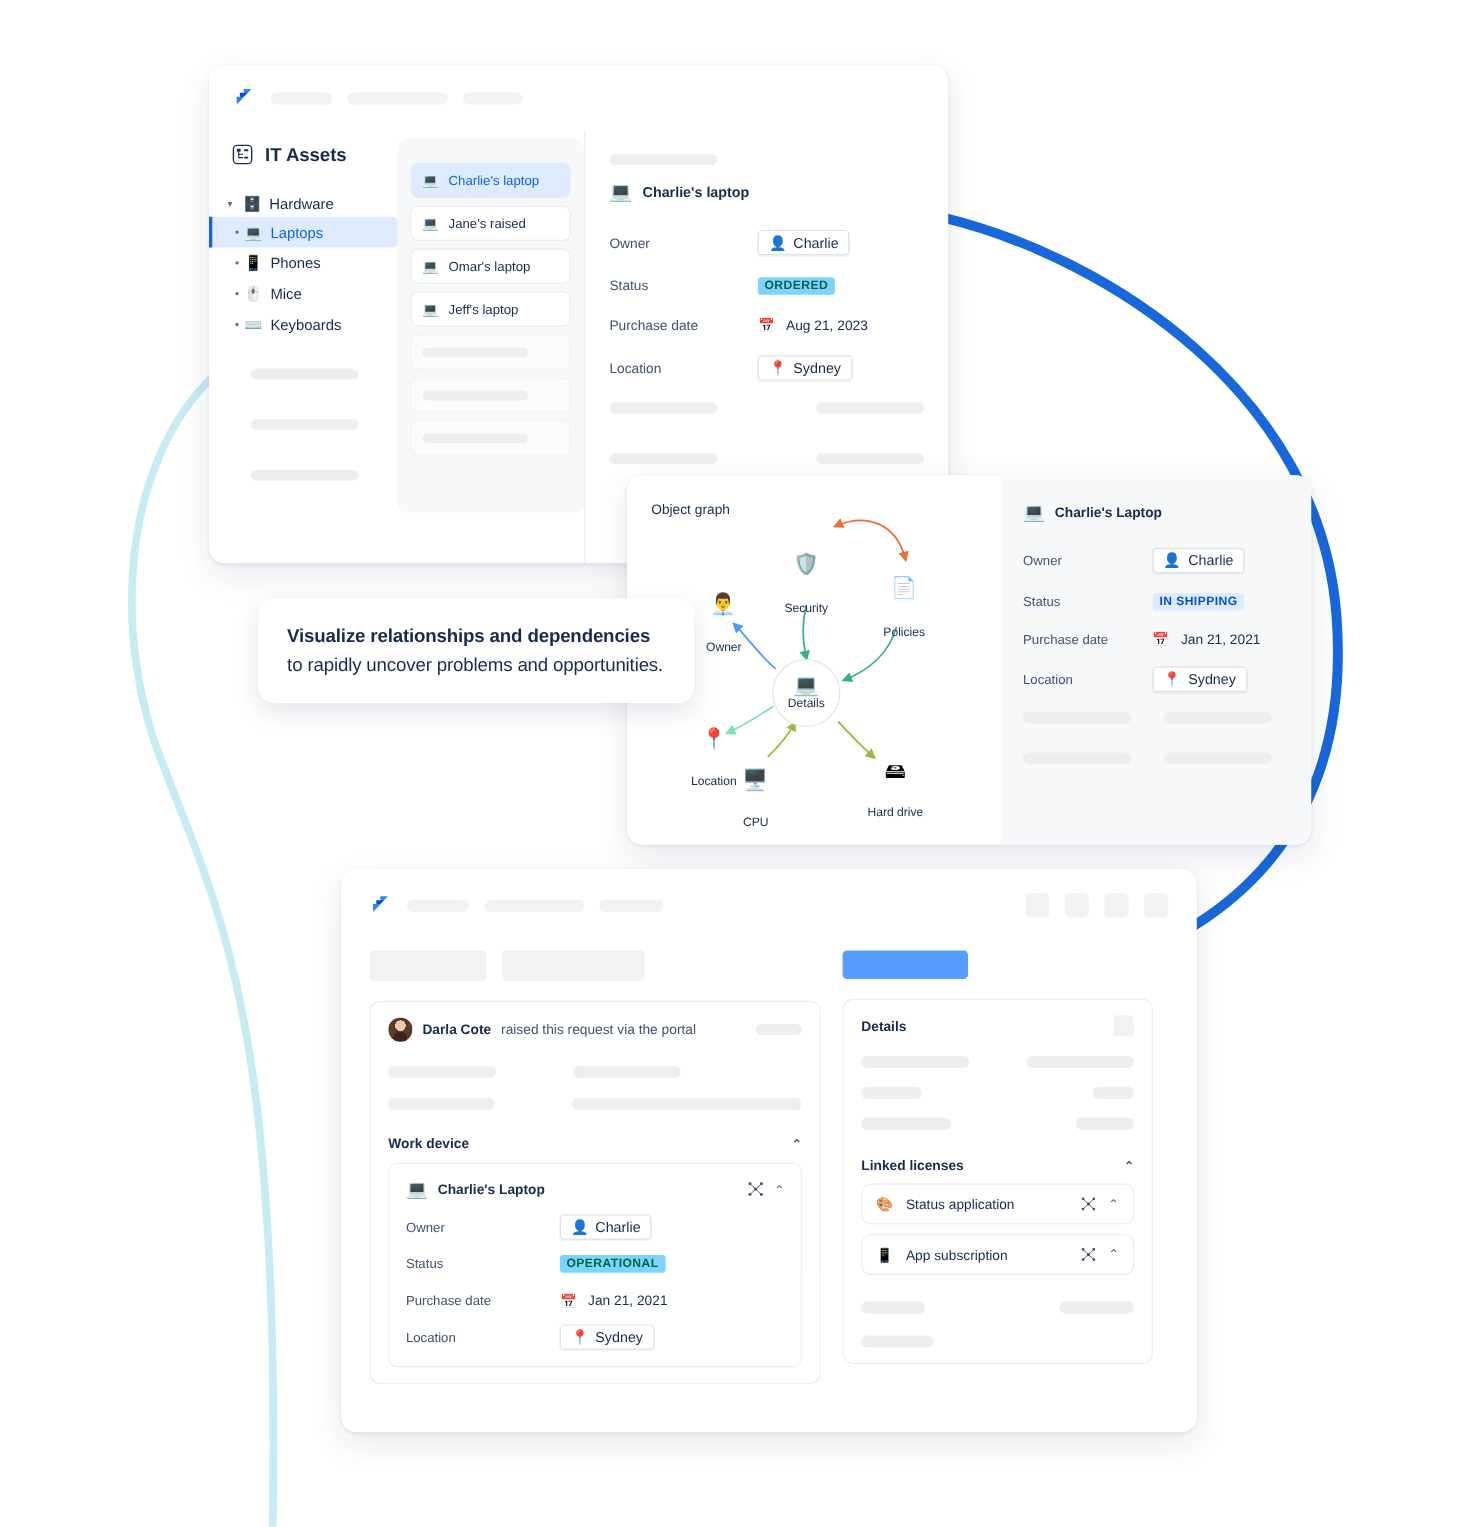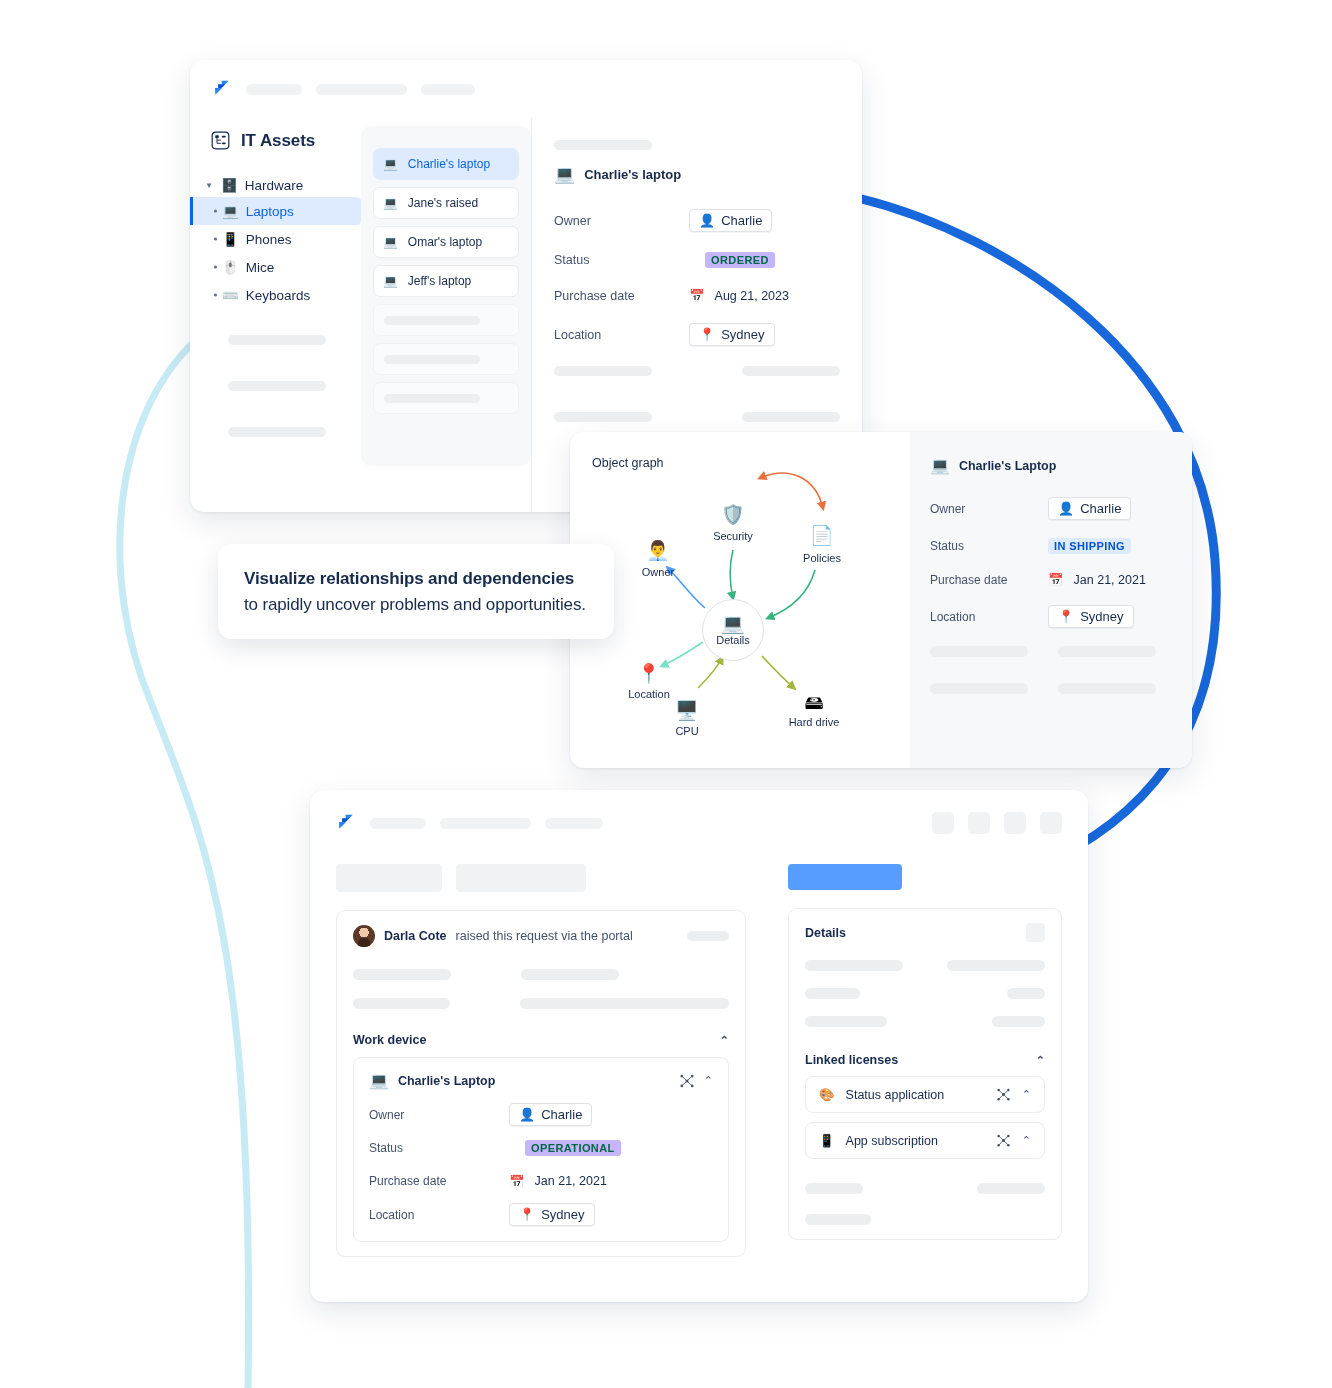--- a/index.html
+++ b/index.html
@@ -49,48 +49,48 @@
   .list-row.blank { background:#FAFBFC; border-color:#F1F2F4; }
 
   .assets-detail { flex:1; border-left:1px solid #EBECF0; padding:22px 22px 0 22px; position:relative; }
   .det-head { display:flex; align-items:center; gap:9px; margin:14px 0 24px 0; }
   .det-head .t { font-size:13px; font-weight:700; color:#172B4D; }
   .det-row { display:flex; align-items:center; margin-bottom:20px; }
   .det-lab { width:135px; font-size:12.5px; color:#42526E; }
   .chip { display:inline-flex; align-items:center; gap:6px; background:#fff; border:1px solid #DFE1E6;
           border-radius:4px; padding:3px 9px; font-size:13px; color:#172B4D; box-shadow:0 1px 1px rgba(9,30,66,.06); }
   .lozenge { display:inline-block; font-size:11px; font-weight:700; letter-spacing:.4px; padding:2px 6px; border-radius:3px; }
-  .loz-green { background:#c4b5fd; color:#006644;margin-left:16px; }
+  .loz-green { background:#7dd3fc; color:#006644; }
   .loz-blue  { background:#DEEBFF; color:#0052CC; }
   .date { display:inline-flex; align-items:center; gap:10px; font-size:12.5px; color:#172B4D; }
 
   
   #card-graph { left:570px; top:432px; width:622px; height:336px; display:flex; }
   .graph-left { width:340px; padding:24px 0 0 22px; position:relative; }
   .graph-title { font-size:12.5px; font-weight:400; color:#172B4D; }
   .graph-canvas { position:absolute; left:0; top:28px; width:340px; height:300px; }
-  .node-lab { position:absolute; font-size:11px; color:#172B4D; white-space:nowrap; transform:translateX(-50%); }
+  .node-lab { position:absolute; font-size:11px; color:#172B4D; white-space:nowrap; transform:translateX(-50%);margin-top:17px; }
   .node-ico { position:absolute; font-size:19px; transform:translate(-50%,-50%); line-height:1; }
   .hub { position:absolute; width:62px; height:62px; border-radius:50%; background:#fff; border:1px solid #DFE1E6;
          transform:translate(-50%,-50%); display:flex; flex-direction:column; align-items:center; justify-content:center; gap:1px; }
   .hub .hi { font-size:19px; line-height:1; }
   .hub .hl { font-size:11px; color:#172B4D; }
 
   .graph-right { width:282px; background:#F7F8F9; padding:24px 20px; }
   .gr-head { display:flex; align-items:center; gap:9px; margin-bottom:22px; }
   .gr-head .t { font-size:12.5px; font-weight:700; color:#172B4D; }
   .gr-row { display:flex; align-items:center; margin-bottom:18px; }
   .gr-lab { width:118px; font-size:12px; color:#42526E; }
 
   
   #card-request { left:310px; top:790px; width:778px; height:512px; }
   .req-top { display:flex; align-items:center; padding:22px 26px 0 26px; gap:14px; }
   .req-sq { width:22px; height:22px; border-radius:5px; background:#F1F2F4; }
   .req-title { font-size:17px; font-weight:700; color:#172B4D; padding:18px 0 0 26px; letter-spacing:-.2px; }
-  .req-cols { display:flex; gap:42px; padding:14px 26px 0 26px; }
+  .req-cols { display:flex; gap:20px; padding:14px 26px 0 26px; }
   .req-main { width:410px; }
   .req-side { width:282px; }
   .req-btn-blue { width:114px; height:26px; border-radius:4px; background:#579DFF; }
 
   .panel { border:1px solid #EBECF0; border-radius:9px; padding:14px 16px; background:#fff; }
   .raise { display:flex; align-items:center; gap:9px; font-size:12.5px; color:#42526E; }
   .raise b { color:#172B4D; font-weight:700; }
   .avatar { width:22px; height:22px; border-radius:50%; flex:none;
             background: radial-gradient(circle at 50% 34%, #f0c9a8 0 26%, rgba(0,0,0,0) 27%), #5d3a28; position:relative; overflow:hidden;}
   .avatar::after{ content:""; position:absolute; left:22%; right:22%; bottom:0; height:40%; border-radius:50% 50% 0 0; background:#3d2418;}
@@ -109,21 +109,21 @@
   
   .callout { position:absolute; background:#fff; border-radius:14px; padding:22px 26px;
              font-size:17px; line-height:1.5; color:#172B4D; letter-spacing:-.15px;
              box-shadow:0 8px 24px rgba(9,30,66,.12); }
   .callout b { font-weight:700; }
   .callout::before{ content:""; position:absolute; inset:-1.5px; border-radius:15px; padding:1.5px; z-index:-1;
       background:linear-gradient(110deg,#1868DB 0%,#8270DB 55%,#9F8FEF 100%);
       -webkit-mask:linear-gradient(#000 0 0) content-box, linear-gradient(#000 0 0);
       -webkit-mask-composite:xor; mask-composite:exclude; }
   #callout-1 { left:760px; top:62px; width:396px; }
-  #callout-2 { left:218px; top:544px; width:396px; }
+  #callout-2 { left:235px; top:544px; width:396px; }
   #callout-3 { left:880px; top:1236px; width:396px; }
 </style>
 </head>
 <body>
 
 <div id="stage">
 
   <svg class="arcs" width="1332" height="1388" viewBox="0 0 1332 1388">
     <path d="M196,340 C110,420 100,580 150,700 C200,830 255,930 248,1388" fill="none" stroke="#BCE7F2" stroke-width="7" stroke-linecap="round" opacity=".85"></path>
     <path d="M858,198 C1010,235 1200,360 1215,560 C1230,760 1110,845 1000,880 C930,903 880,885 828,866" fill="none" stroke="#1868DB" stroke-width="9" stroke-linecap="round"></path>

